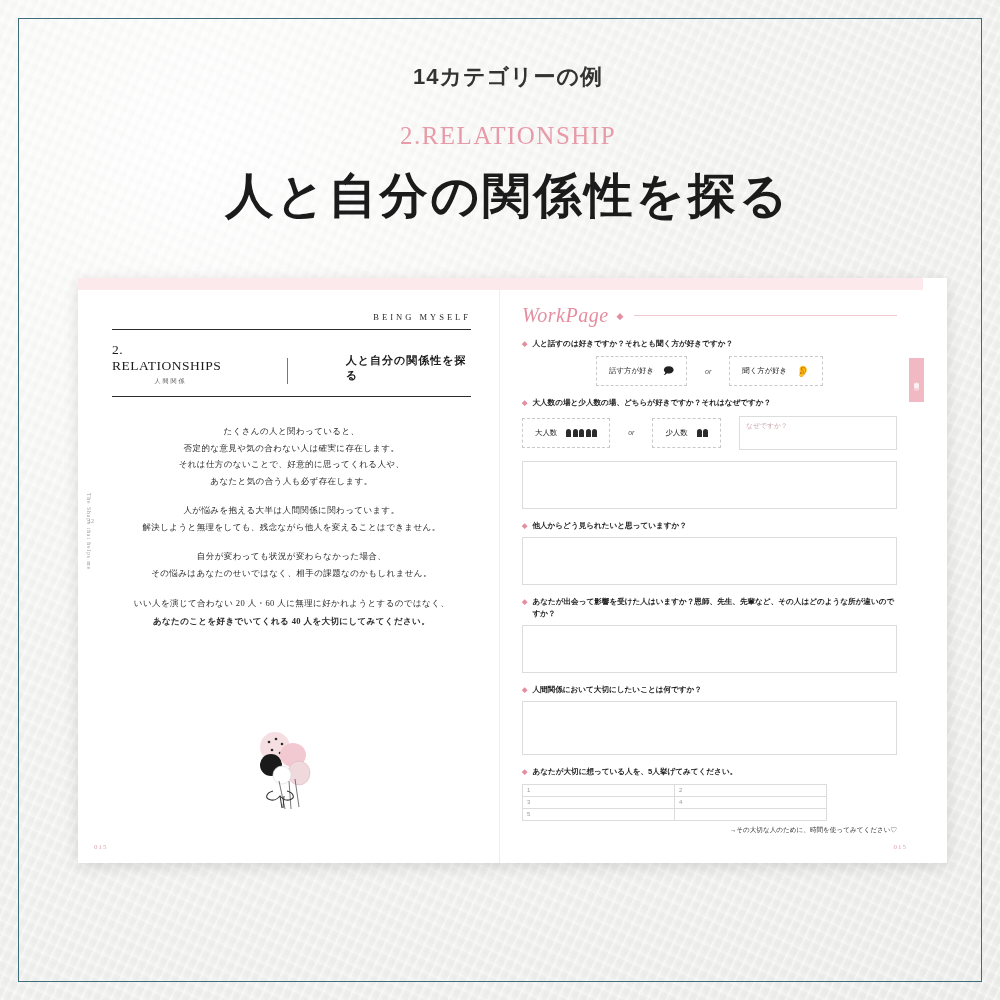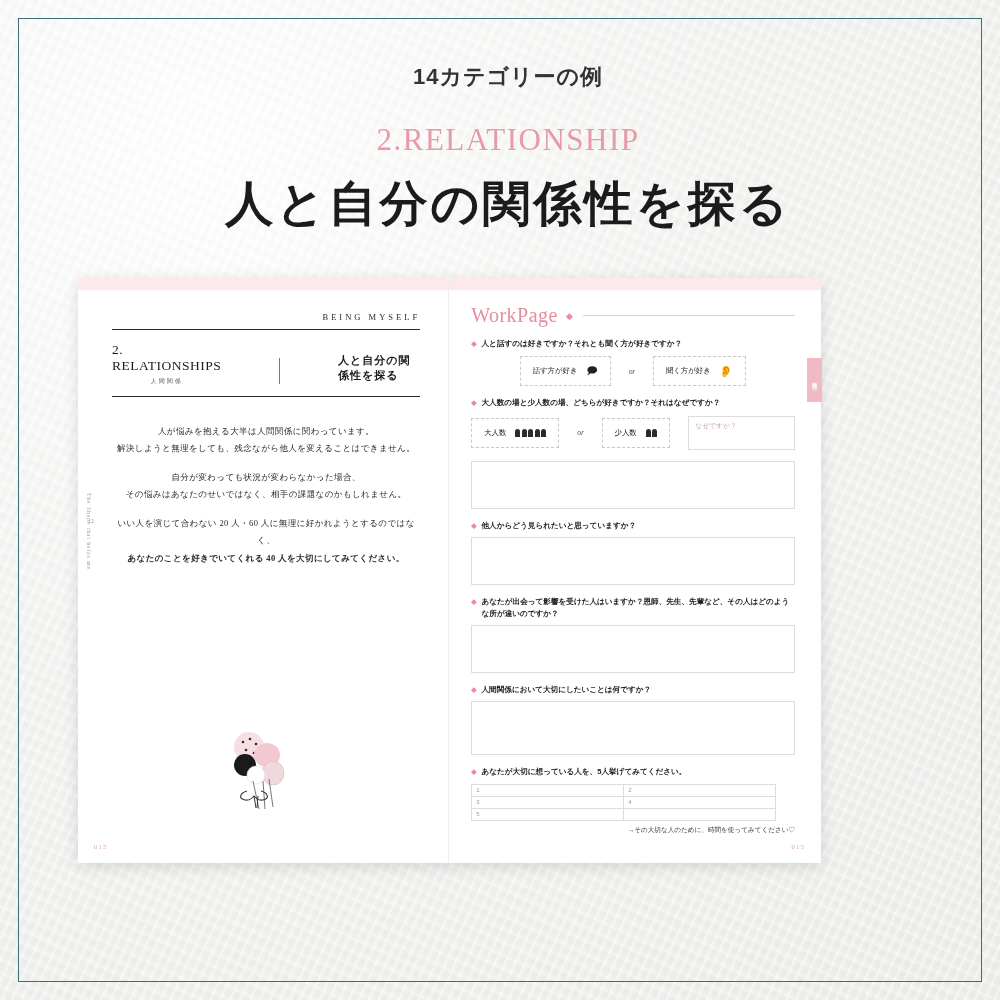--- a/index.html
+++ b/index.html
@@ -27,30 +27,30 @@
   }
   .head{
     position:absolute;left:16px;right:0;top:62px;text-align:center;
   }
   .head-sub{
     font-size:22px;font-weight:bold;color:#333;letter-spacing:1px;
   }
   .head-en{
     margin-top:30px;
     font-family:"Liberation Serif", serif;
-    font-size:31px;color:#e79aa8;letter-spacing:1.5px;
+    font-size:25px;color:#e79aa8;letter-spacing:1.5px;
   }
   .head-ttl{
     margin-top:14px;
     font-size:48px;font-weight:bold;color:#1b1b1b;letter-spacing:3px;
   }
 
   
   .spread{
-    position:absolute;left:78px;top:278px;width:743px;height:585px;
+    position:absolute;left:78px;top:278px;width:869px;height:585px;
     background:#fff;
     box-shadow:0 3px 14px rgba(0,0,0,.13);
     display:flex;
   }
   .page{position:relative;height:100%;box-sizing:border-box;}
   .page-left{width:422px;border-right:1px solid #eee;}
   .page-right{width:423px;}
   .pinkbar{position:absolute;left:0;right:0;top:0;height:12px;background:#fbe9ec;}
   .page-left .pinkbar{background:#fbe9ec;}
   .page-right .pinkbar{background:#fbe9ec;}
@@ -91,21 +91,21 @@
     font-family:"Liberation Serif", serif;font-size:6px;color:#999;
   }
   .bouquet{position:absolute;left:50%;transform:translateX(-50%);bottom:46px;width:120px;height:92px;}
   .pagenum-l{position:absolute;left:16px;bottom:12px;font-family:"Liberation Serif", serif;font-size:7px;color:#e2a3ae;letter-spacing:1px;}
   .pagenum-r{position:absolute;right:16px;bottom:12px;font-family:"Liberation Serif", serif;font-size:7px;color:#e2a3ae;letter-spacing:1px;}
 
   
   .rp-inner{position:absolute;left:22px;right:26px;top:26px;}
   .wp-row{display:flex;align-items:center;}
   .wp-title{
-    font-family:"Liberation Serif", serif;
+    font-family:"Liberation Serif", serif;font-style:italic;
     font-size:20px;color:#e48ea0;letter-spacing:.5px;
   }
   .wp-diamond{color:#e48ea0;font-size:9px;margin-left:8px;}
   .wp-line{flex:1;height:1px;background:#f0c7cf;margin-left:10px;}
 
   .q{margin-top:11px;}
   .q-head{display:flex;align-items:flex-start;font-size:7.6px;color:#1d1d1d;line-height:1.5;font-weight:bold;}
   .q-mark{color:#e48ea0;font-size:7px;margin-right:5px;line-height:1.6;}
   .q-text{flex:1;}
   .ansbox{
@@ -167,20 +167,24 @@
           <div>
             <div class="lp-num">2. RELATIONSHIPS</div>
             <div class="lp-numsub">人間関係</div>
           </div>
           <div class="lp-divider"></div>
           <div class="lp-jp">人と自分の関係性を探る</div>
         </div>
         <div class="lp-rule2"></div>
 
         <div class="lp-body">
+          <p style="white-space:pre-line">たくさんの人と関わっていると、
+否定的な意見や気の合わない人は確実に存在します。
+それは仕方のないことで、好意的に思ってくれる人や、
+あなたと気の合う人も必ず存在します。</p>
           <p style="white-space:pre-line">人が悩みを抱える大半は人間関係に関わっています。
 解決しようと無理をしても、残念ながら他人を変えることはできません。</p>
           <p style="white-space:pre-line">自分が変わっても状況が変わらなかった場合、
 その悩みはあなたのせいではなく、相手の課題なのかもしれません。</p>
           <p style="margin-bottom:2px">いい人を演じて合わない 20 人・60 人に無理に好かれようとするのではなく、</p>
           <p class="strong">あなたのことを好きでいてくれる 40 人を大切にしてみてください。</p>
         </div>
       </div>
 
       <svg class="bouquet" viewBox="0 0 120 92">

